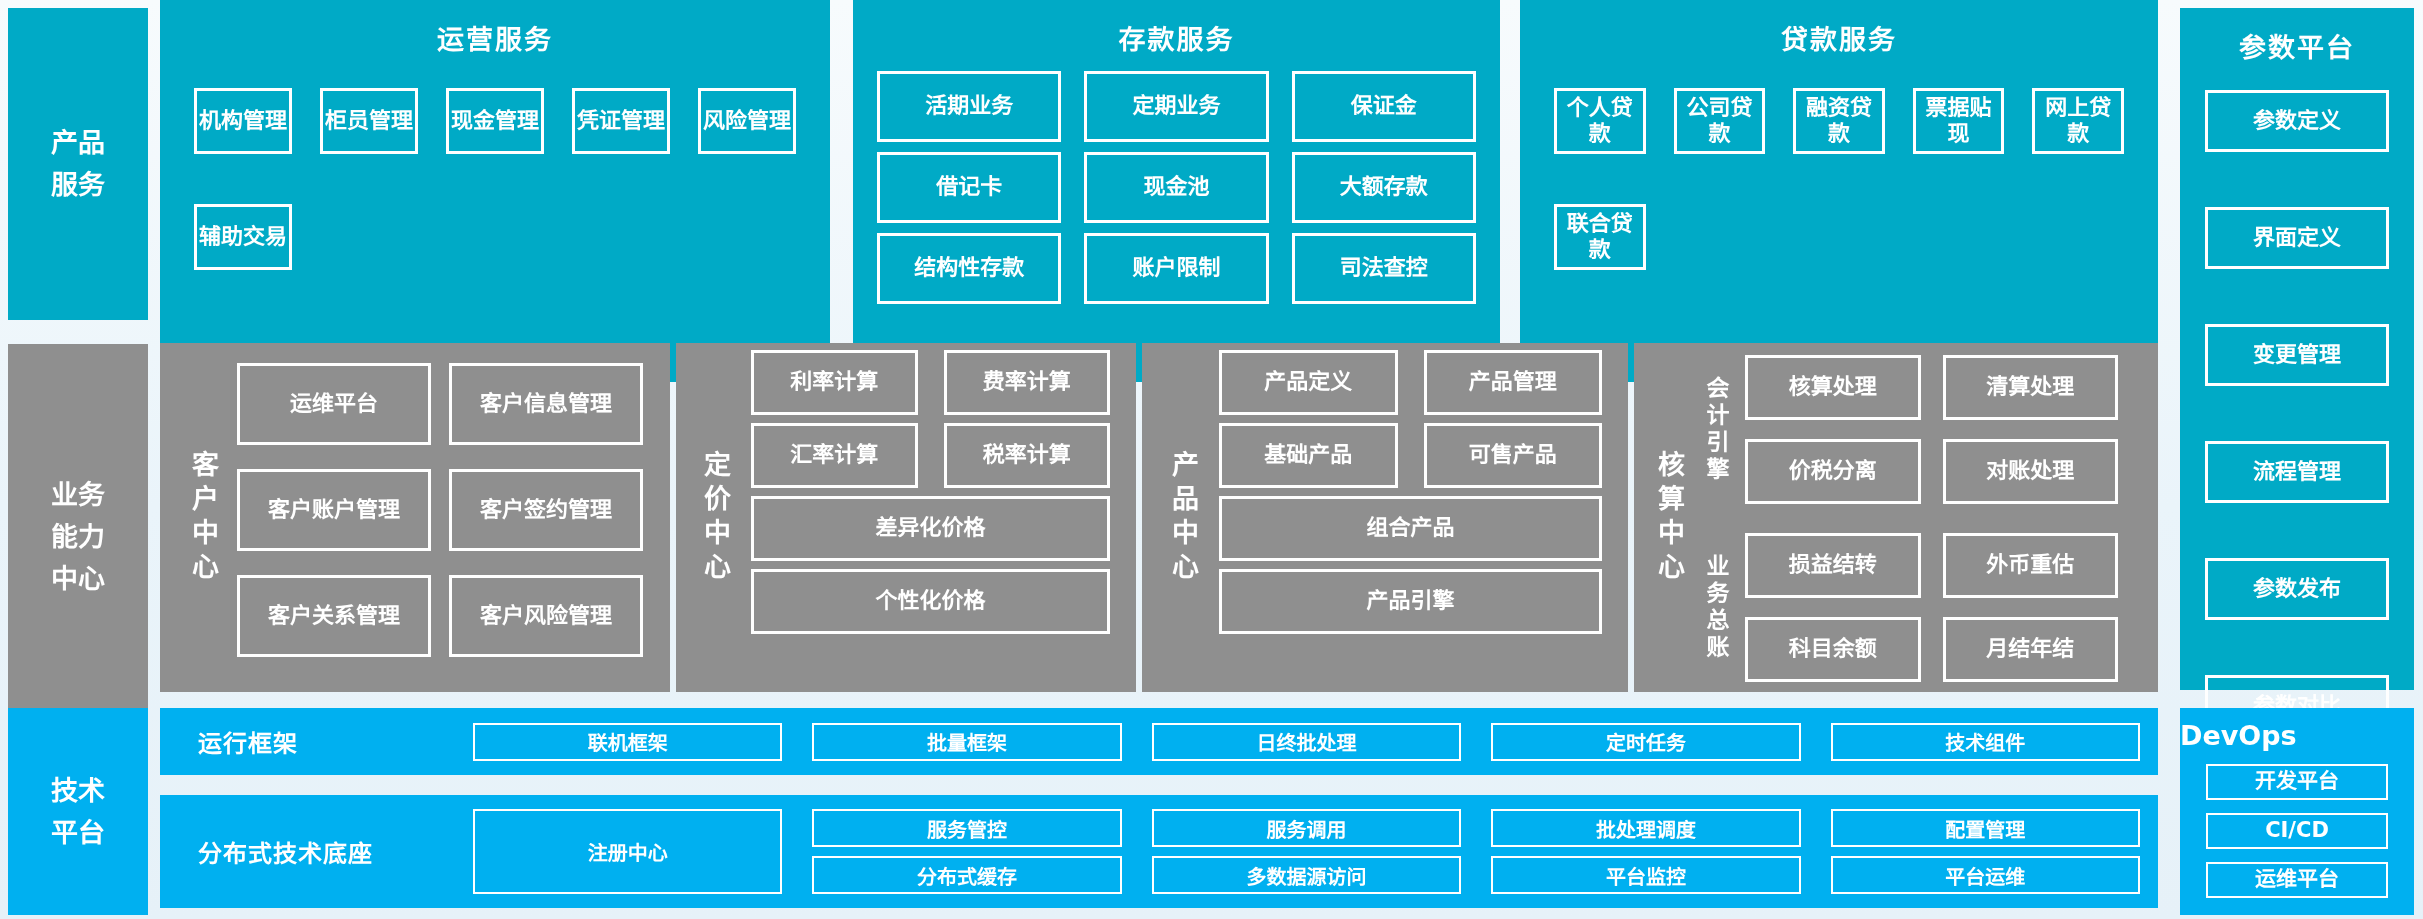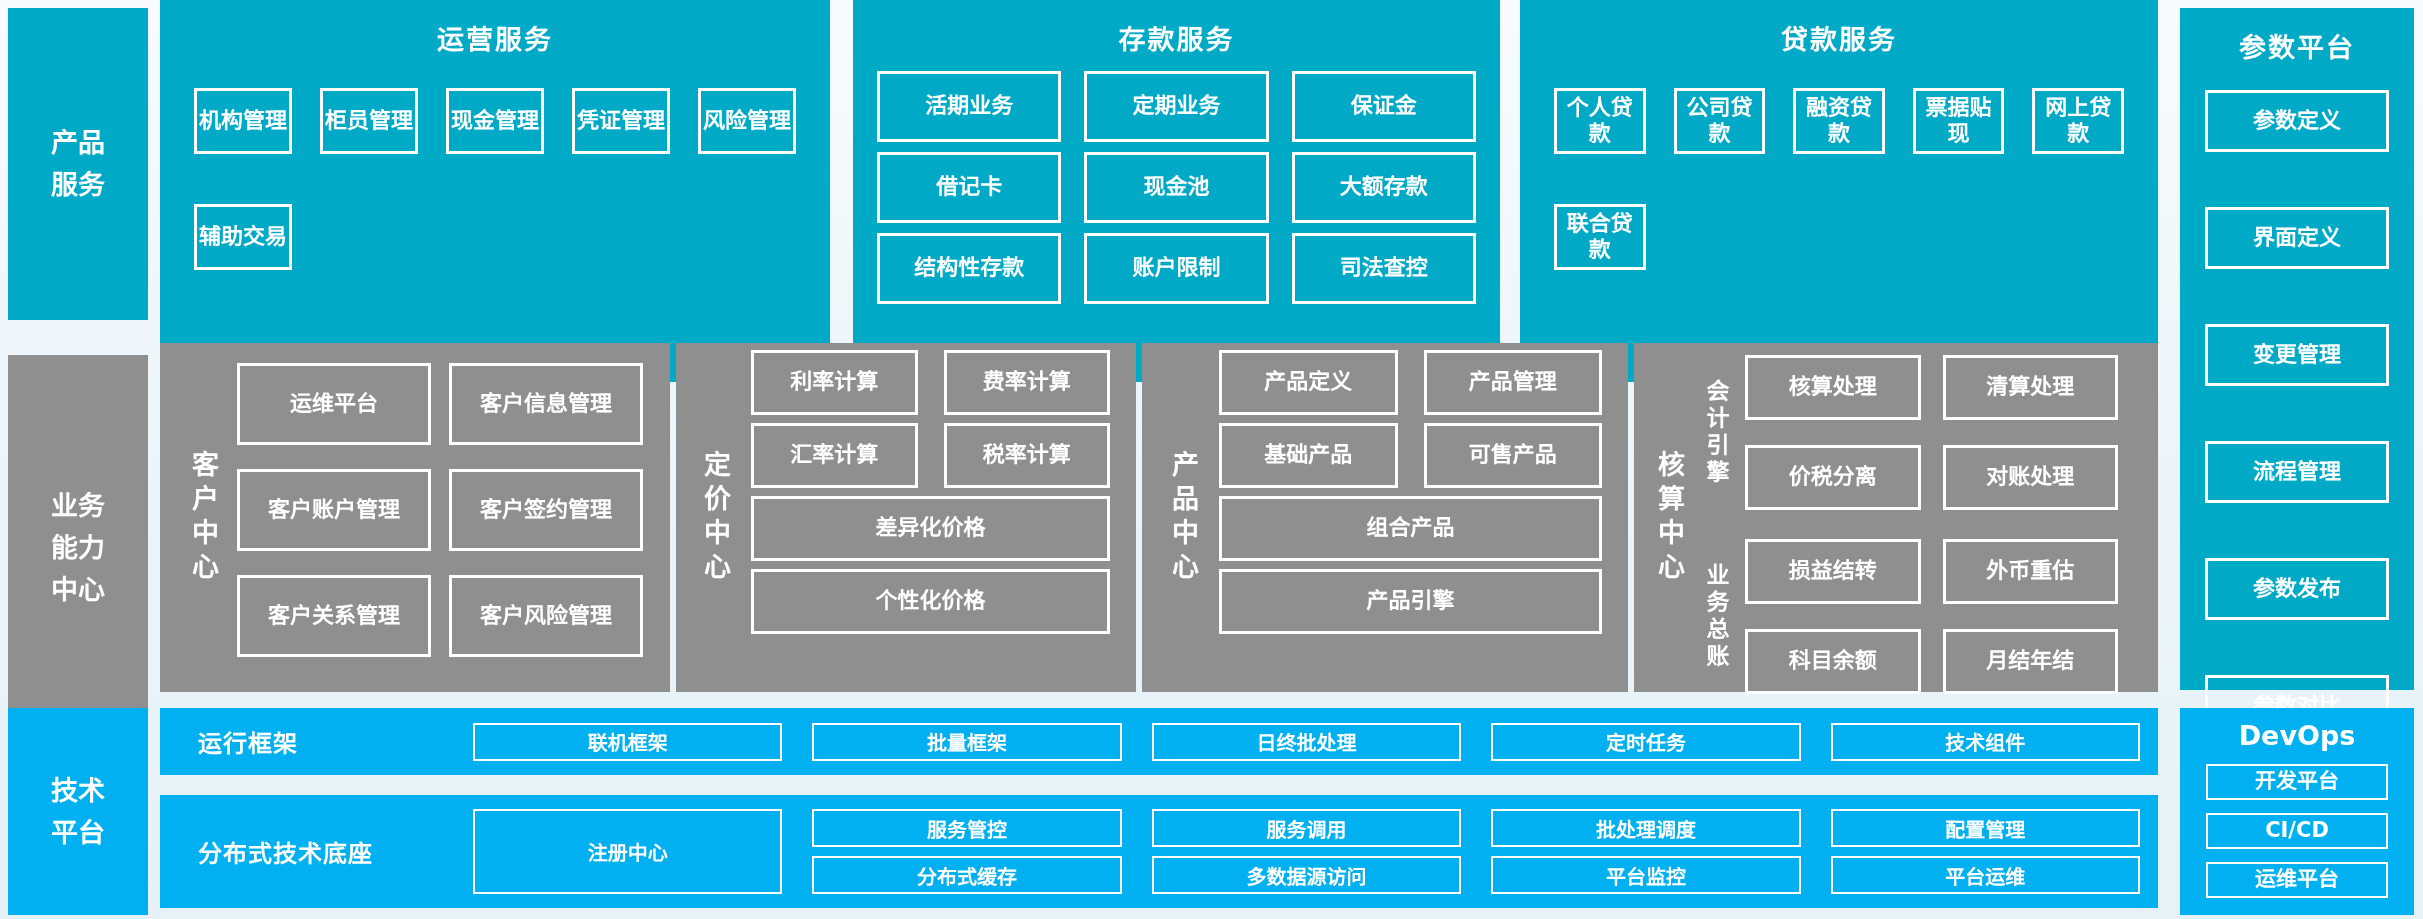--- a/index.html
+++ b/index.html
@@ -16,21 +16,21 @@
     font-family:"DejaVu Sans","Liberation Sans",sans-serif;
     font-weight:bold;color:#fff;
   }
   
   .rail{
     position:absolute;left:8px;width:140px;
     display:flex;align-items:center;justify-content:center;
     font-size:27px;line-height:1.55;text-align:center;white-space:pre-line;
   }
   #rail-product{top:8px;height:312px;background:var(--teal)}
-  #rail-capability{top:355px;height:386px;background:var(--gray)}
+  #rail-capability{top:344px;height:386px;background:var(--gray)}
   #rail-tech{top:708px;height:207px;background:var(--blue)}
 
   
   .box{
     border:3px solid #fff;display:flex;align-items:center;justify-content:center;
     font-size:22px;text-align:center;line-height:1.2;
   }
 
   
   .topsec{position:absolute;top:0;height:382px;background:var(--teal);display:flex;flex-direction:column}
@@ -64,35 +64,35 @@
   #sec-pricing .vlabel{margin-left:20px}
   #sec-product{left:1142px;width:486px}
   #sec-product .vlabel{margin-left:22px}
   .grid-mix{flex:1;display:grid;grid-template-columns:1fr 1fr;grid-auto-rows:65px;gap:8px 26px;margin:7px 26px 0 16px;align-content:start}
   .span2{grid-column:1/3}
 
   #sec-accounting{left:1634px;width:524px}
   #sec-accounting .vlabel{margin-left:16px}
   .acct-groups{flex:1;display:flex;flex-direction:column;gap:29px;margin:12px 40px 0 10px}
   .acct-group{display:flex;align-items:center;gap:12px}
-  .grid-2x2{flex:1;display:grid;grid-template-columns:1fr 1fr;grid-auto-rows:65px;gap:25px 22px}
+  .grid-2x2{flex:1;display:grid;grid-template-columns:1fr 1fr;grid-auto-rows:65px;gap:19px 22px}
 
   
   .band{position:absolute;left:160px;width:1998px;background:var(--blue);display:flex;align-items:center;padding:0 18px 0 38px;gap:30px}
   #band-runtime{top:708px;height:67px}
   #band-distributed{top:795px;height:113px}
   .band-label{flex:none;width:245px;font-size:24px;letter-spacing:1px}
   .band-box{flex:1;height:38px;border:2px solid #fff;display:flex;align-items:center;justify-content:center;font-size:20px}
   .dist-grid{flex:1;display:grid;grid-template-columns:repeat(5,1fr);grid-template-rows:38px 38px;gap:9px 30px}
   .dist-grid .band-box{height:auto}
   .registry{grid-row:1/3}
 
   
   #sec-devops{position:absolute;left:2180px;top:708px;width:234px;height:207px;background:var(--blue);display:flex;flex-direction:column}
-  .devops-title{text-align:center;font-size:27px;padding-top:12px;height:48px;flex:none}
+  .devops-title{text-align:left;font-size:27px;padding-top:12px;height:48px;flex:none}
   .devops-list{display:flex;flex-direction:column;gap:13px;margin:8px 26px 0}
   .devops-list .box{height:36px;border-width:2px;font-size:21px}
 </style>
 </head>
 <body>
 
 <div id="canvas">
 
   <div class="rail" id="rail-product">产品
 服务</div>

